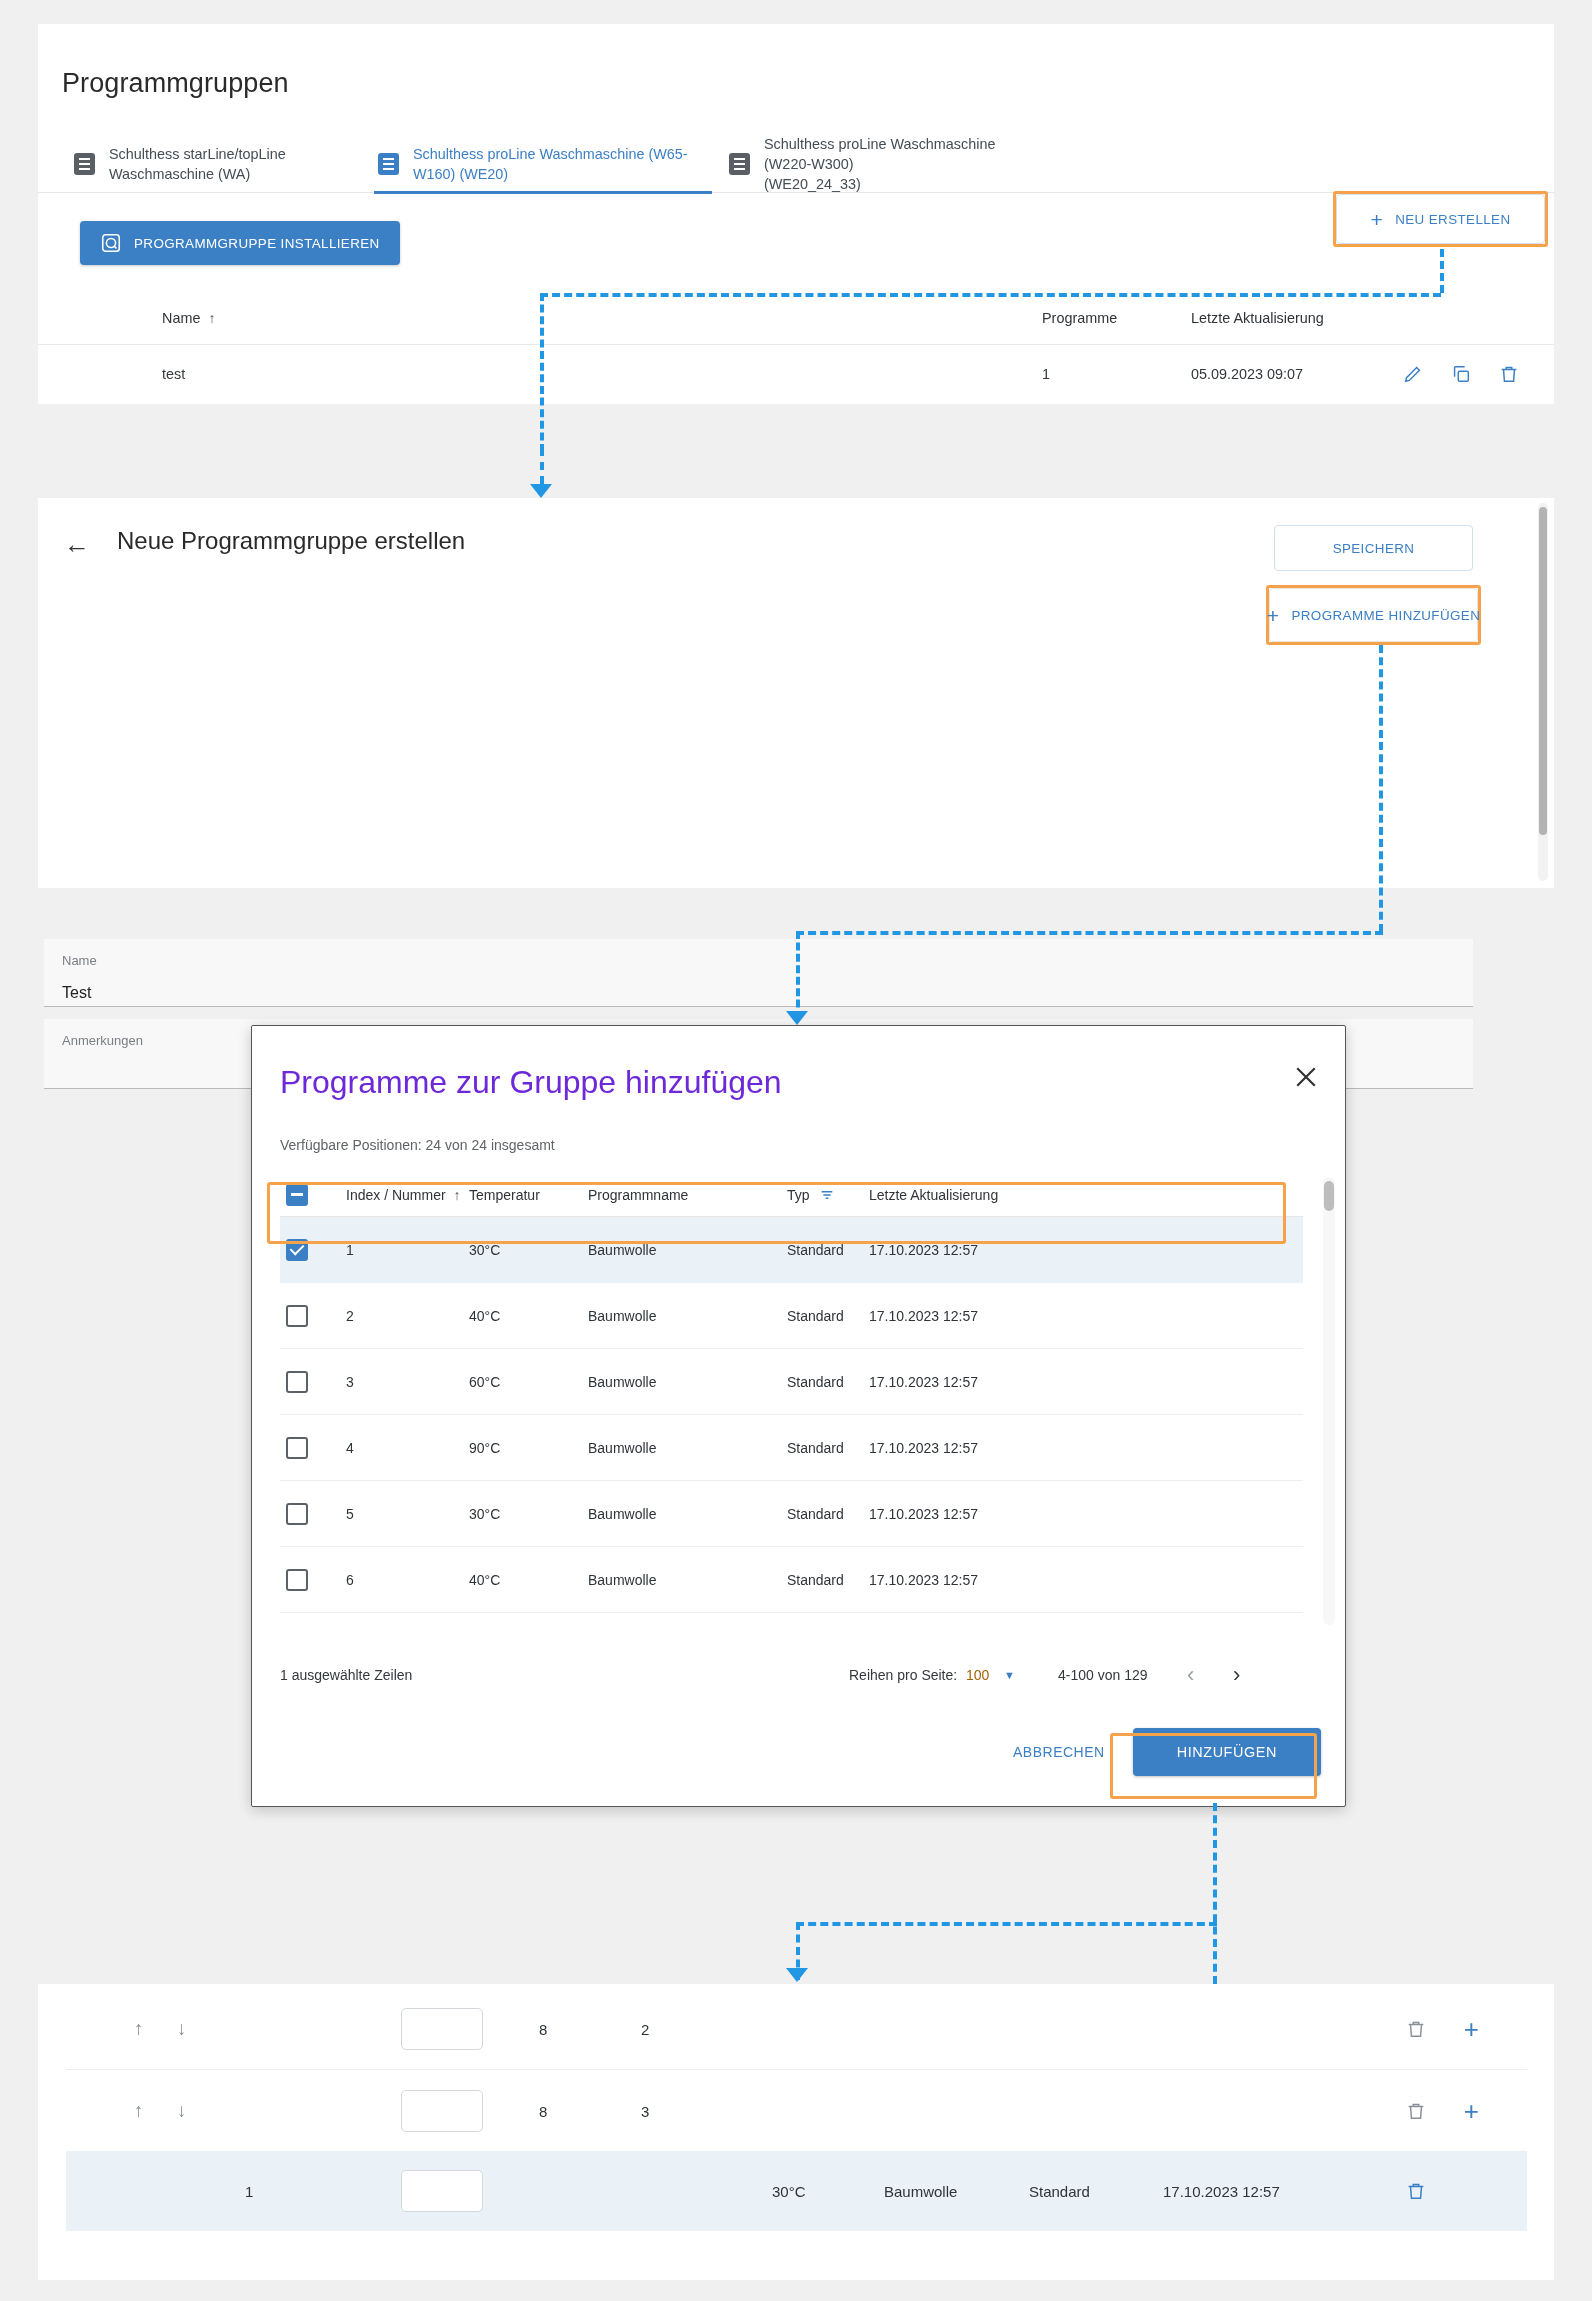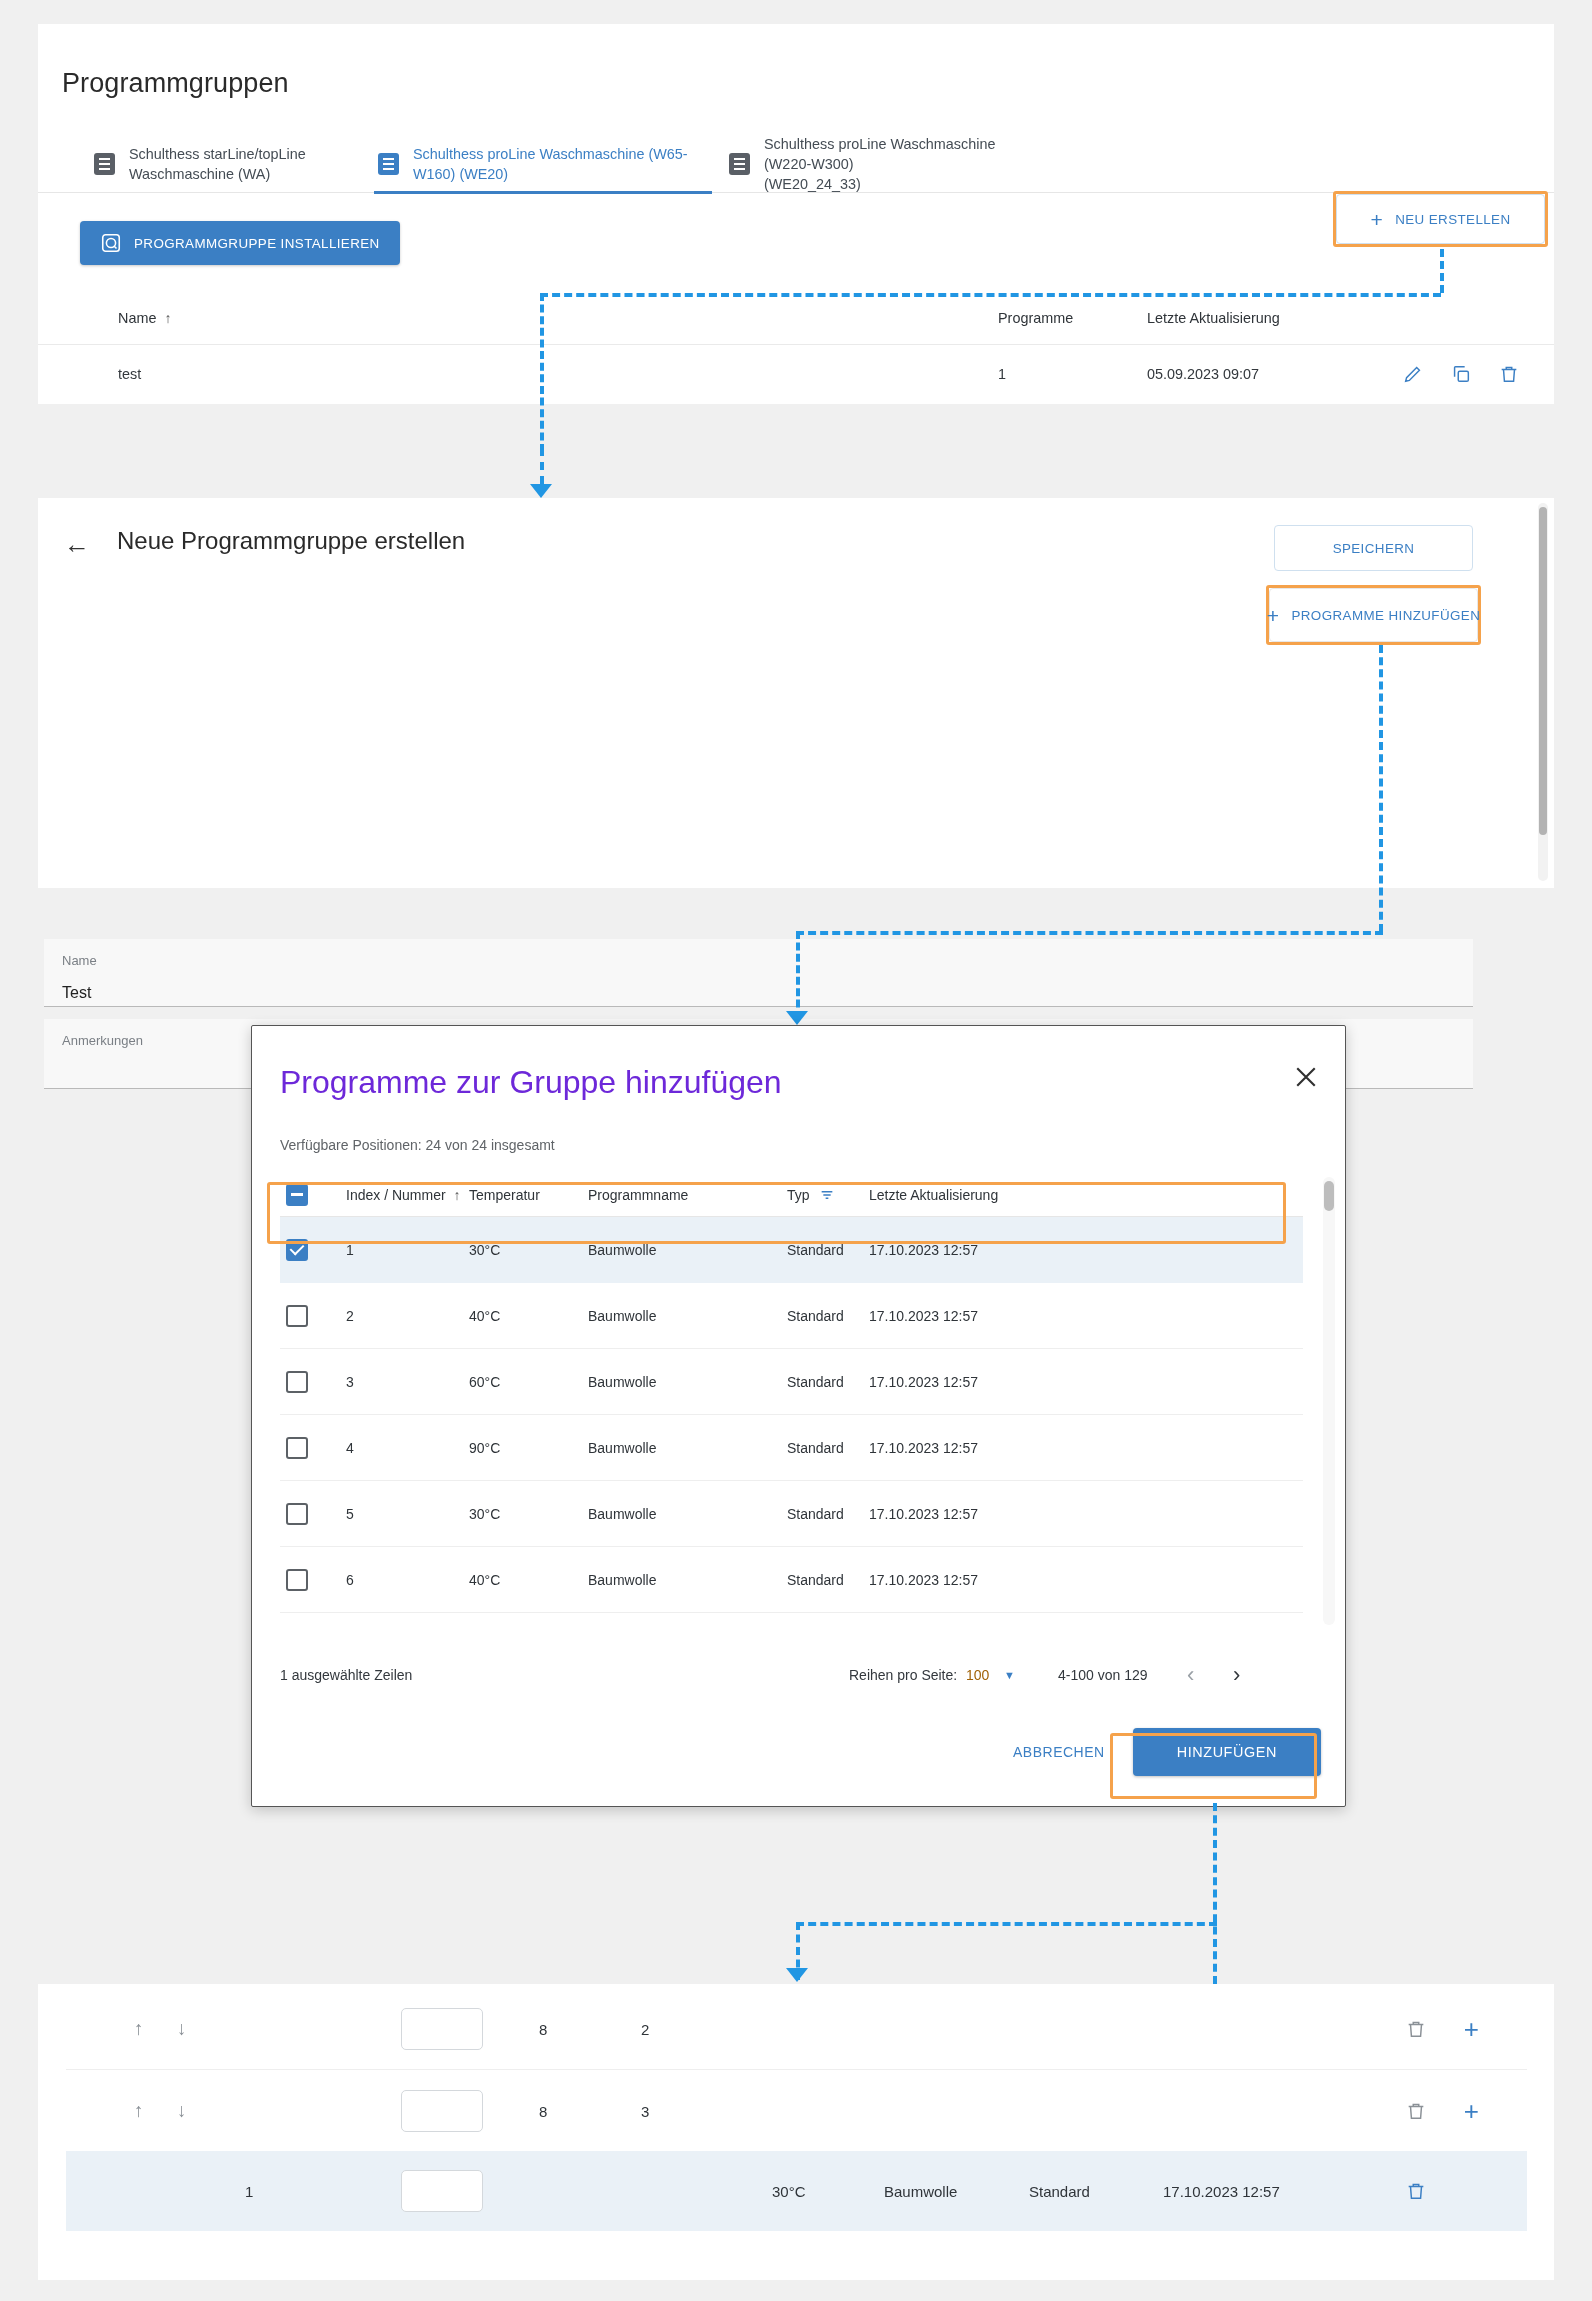--- a/index.html
+++ b/index.html
@@ -31,21 +31,21 @@
     position: absolute; left: 0; top: 111px; width: 100%;
     height: 58px; border-bottom: 1px solid #e6e6e6;
   }
   .tab {
     position: absolute; top: 0; height: 58px;
     display: flex; align-items: center; gap: 14px;
     padding: 0 4px;
     font-size: 14.4px; color: #444c54; line-height: 1.4;
   }
   .tab .tab-label { white-space: pre-line; }
-  .tab-1 { left: 52px;  width: 328px; justify-content: space-between; }
+  .tab-1 { left: 32px;  width: 328px; justify-content: space-between; }
   .tab-2 { left: 336px; width: 338px; color: #3b7fc4; justify-content: flex-start;}
   .tab-3 { left: 687px; width: 299px; }
   .tab.active { color: #3b7fc4; }
   .tab.active::after {
     content: ""; position: absolute; left: 0; right: 0; bottom: -1px;
     height: 3px; background: #3b7fc4;
   }
   .tab-icon {
     width: 21px; height: 22px; border-radius: 3px; flex: 0 0 auto;
     background: #5a5f66;
@@ -82,21 +82,21 @@
 
   
   .t1-head {
     position: absolute; left: 0; top: 267px; width: 100%; height: 54px;
     border-bottom: 1px solid #eaeaea;
   }
   .t1-row {
     position: absolute; left: 0; top: 320px; width: 100%; height: 60px;
   }
   .cell { position: absolute; top: 50%; transform: translateY(-50%);
-          font-size: 14.4px; color: #33383d; white-space: nowrap; }
+          font-size: 14.4px; color: #33383d; white-space: nowrap; margin-left: 44px; }
   .cell.head { color: #2f3439; }
   .c-name { left: 80px; }
   .c-prog { left: 960px; }
   .c-upd  { left: 1109px; }
   .sort-arrow { display:inline-block; margin-left: 8px; color:#555; font-size: 14px;}
   .row-actions { position: absolute; right: 34px; top: 50%; transform: translateY(-50%);
                  display: flex; align-items: center; gap: 26px; }
   .ico { width: 22px; height: 22px; display: block; }
 
   

